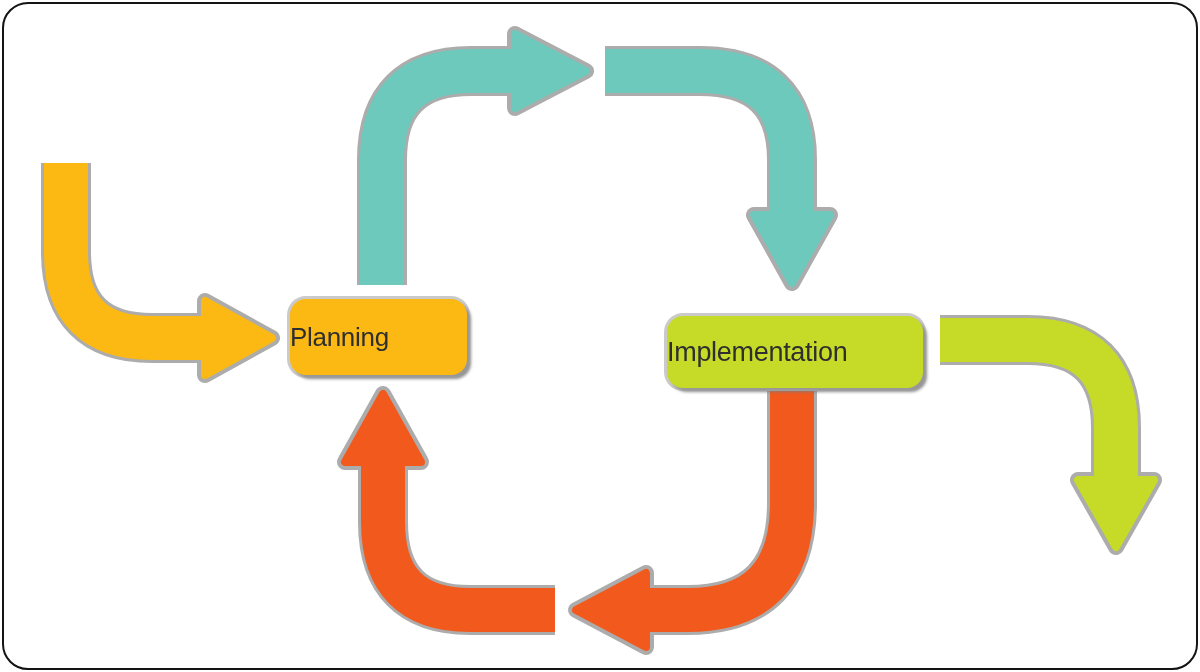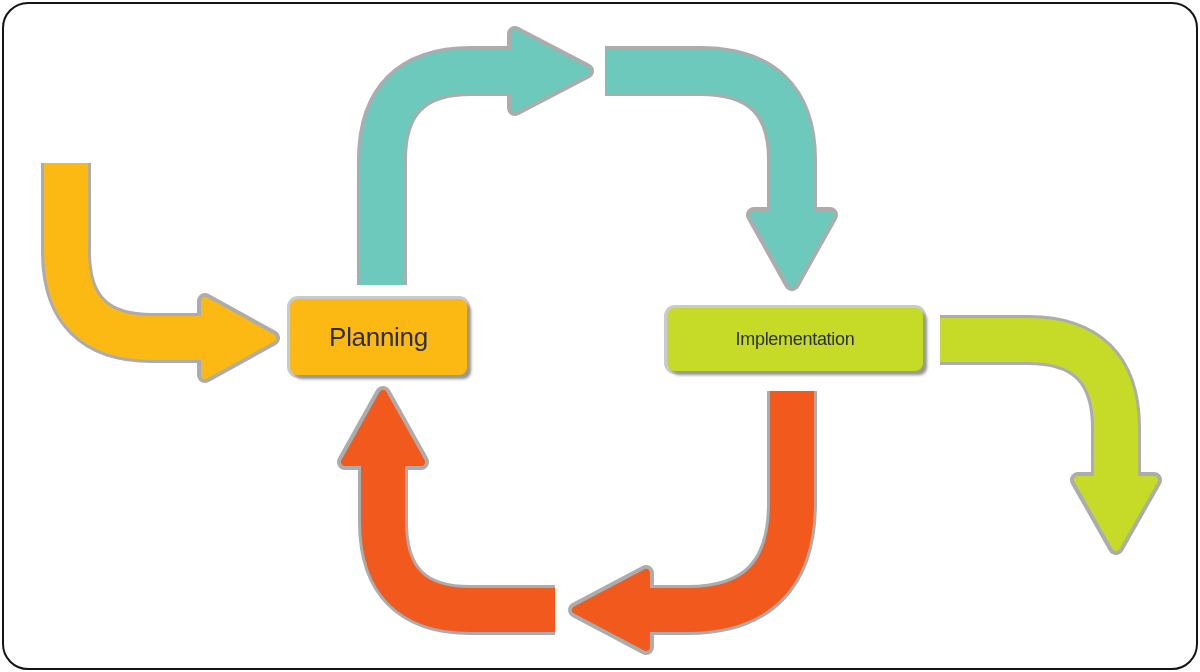--- a/index.html
+++ b/index.html
@@ -25,27 +25,27 @@
   .halo-path  { fill: none; stroke-width: 50px; }
   .arrow-path { fill: none; stroke-width: 44px; }
   .halo-head  { stroke-width: 16px; stroke-linejoin: round; }
   .arrow-head { stroke-width: 8px;  stroke-linejoin: round; }
 
   .node {
     position: absolute;
     z-index: 2;
     display: flex;
     align-items: center;
-    justify-content: center;
-    border-radius: 8px;
+    justify-content: flex-start;
+    border-radius: 16px;
     box-shadow: 0 0 0 3px rgba(158,158,158,0.55), 4px 4px 3px rgba(125,125,125,0.85);
     letter-spacing: -0.3px;
   }
   .node[data-name="planning-node"]       { left: 290px; top: 299px; width: 177px; height: 76px; font-size: 26px; }
-  .node[data-name="implementation-node"] { left: 667px; top: 308px; width: 256px; height: 63px; font-size: 18px; }
+  .node[data-name="implementation-node"] { left: 667px; top: 316px; width: 256px; height: 72px; font-size: 27px; }
 </style>
 </head>
 <body style="background: rgb(255, 255, 255);">
 
 <div class="stage" data-name="policy-cycle-diagram">
 
   <div class="frame" data-name="diagram-border" style="border-color: rgb(20, 20, 20);"></div>
 
   <svg class="arrows" width="1200" height="672" viewBox="0 0 1200 672" data-name="cycle-arrows-canvas">
 

